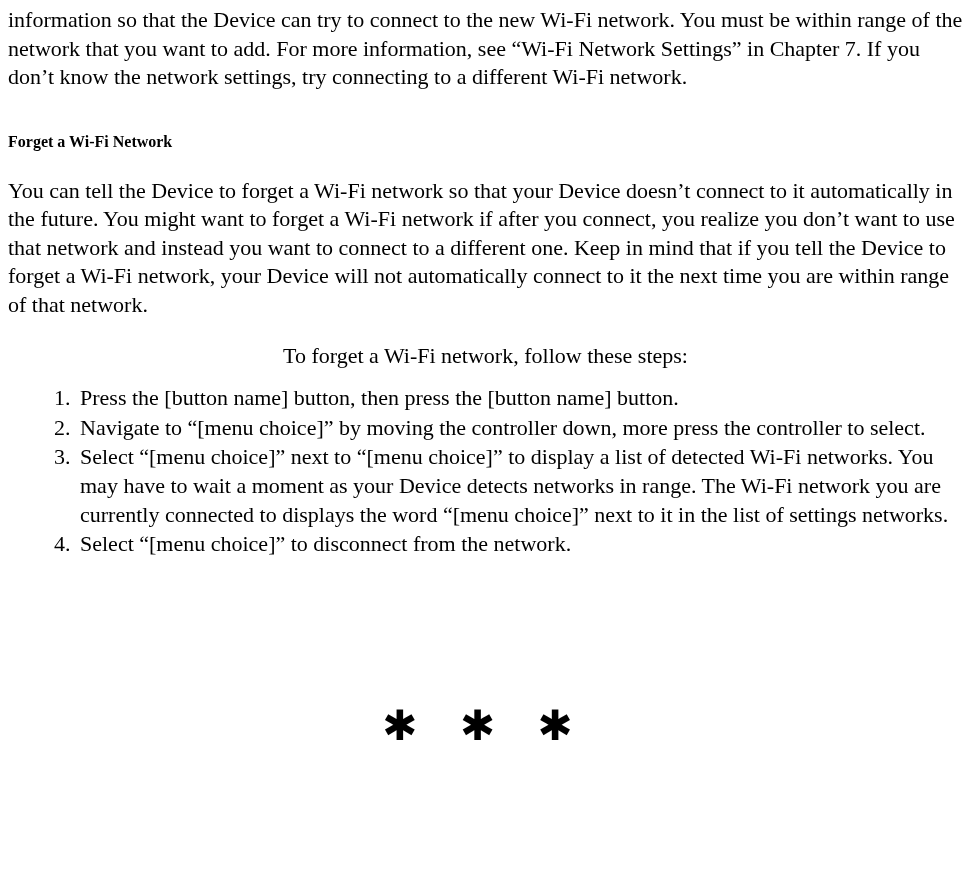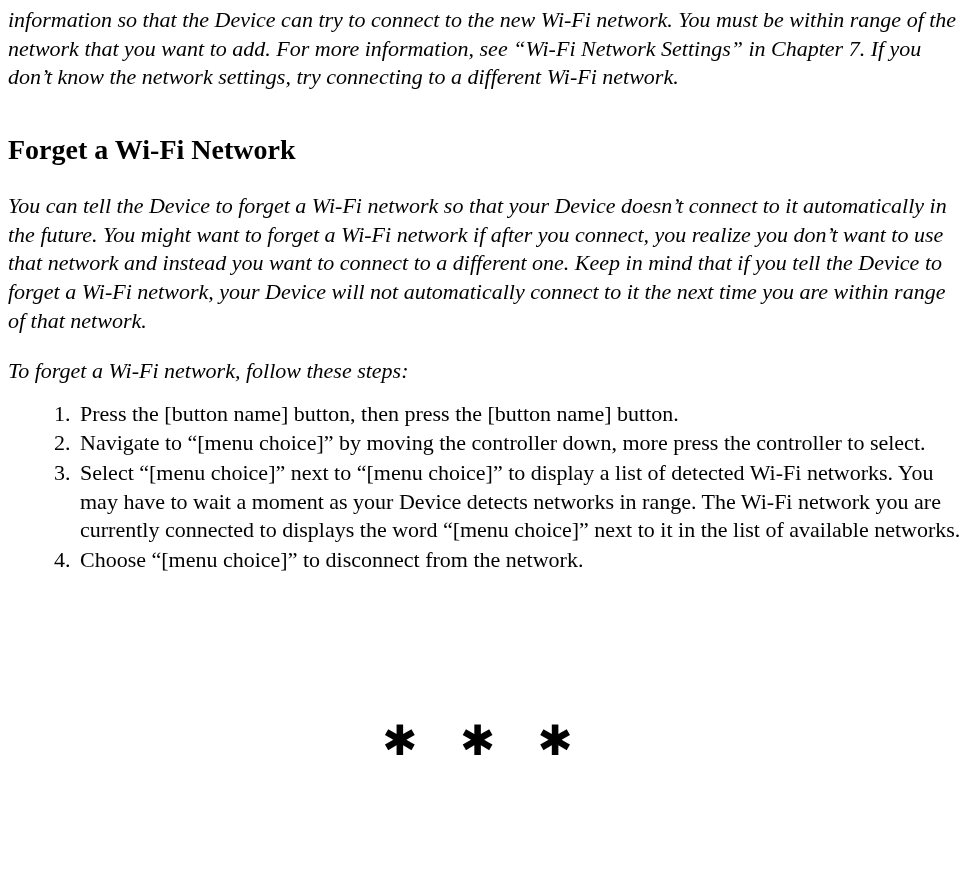--- a/index.html
+++ b/index.html
@@ -8,56 +8,56 @@
       line-height: 1.3;
       color: #000;
       background: #fff;
       margin: 0;
       padding: 6px 10px 0 8px;
       width: 973px;
       box-sizing: border-box;
     }
     p {
       margin: 0 0 22px 0;
-      font-style: italic;
     }
     h2 {
-      font-size: 28px;
+      font-size: 16px;
       font-weight: bold;
       margin: 40px 0 24px 0;
     }
     ol {
       margin: 14px 0 22px 0;
       padding-left: 68px;
     }
     ol li {
       padding-left: 4px;
       margin-bottom: 1px;
     }
     .divider {
       text-align: center;
       font-size: 42px;
       letter-spacing: 16px;
       margin-top: 140px;
       font-family: "Times New Roman", Times, serif;
     }
     .no-bottom-margin {
       margin-bottom: 8px;
+      text-align: center;
     }
   </style>
 </head>
 <body>
 
 <p>information so that the Device can try to connect to the new Wi-Fi network. You must be within range of the network that you want to add. For more information, see “Wi-Fi Network Settings” in Chapter 7. If you don’t know the network settings, try connecting to a different Wi-Fi network.</p>
 
 <h2>Forget a Wi-Fi Network</h2>
 
 <p>You can tell the Device to forget a Wi-Fi network so that your Device doesn’t connect to it automatically in the future. You might want to forget a Wi-Fi network if after you connect, you realize you don’t want to use that network and instead you want to connect to a different one. Keep in mind that if you tell the Device to forget a Wi-Fi network, your Device will not automatically connect to it the next time you are within range of that network.</p>
 
 <p class="no-bottom-margin">To forget a Wi-Fi network, follow these steps:</p>
 <ol>
   <li>Press the [button name] button, then press the [button name] button.</li>
   <li>Navigate to “[menu choice]” by moving the controller down, more press the controller to select.</li>
-  <li>Select “[menu choice]” next to “[menu choice]” to display a list of detected Wi-Fi networks. You may have to wait a moment as your Device detects networks in range. The Wi-Fi network you are currently connected to displays the word “[menu choice]” next to it in the list of available networks.</li>
-  <li>Choose “[menu choice]” to disconnect from the network.</li>
+  <li>Select “[menu choice]” next to “[menu choice]” to display a list of detected Wi-Fi networks. You may have to wait a moment as your Device detects networks in range. The Wi-Fi network you are currently connected to displays the word “[menu choice]” next to it in the list of settings networks.</li>
+  <li>Select “[menu choice]” to disconnect from the network.</li>
 </ol>
 
 <div class="divider">✱  ✱  ✱</div>
 
 </body></html>

